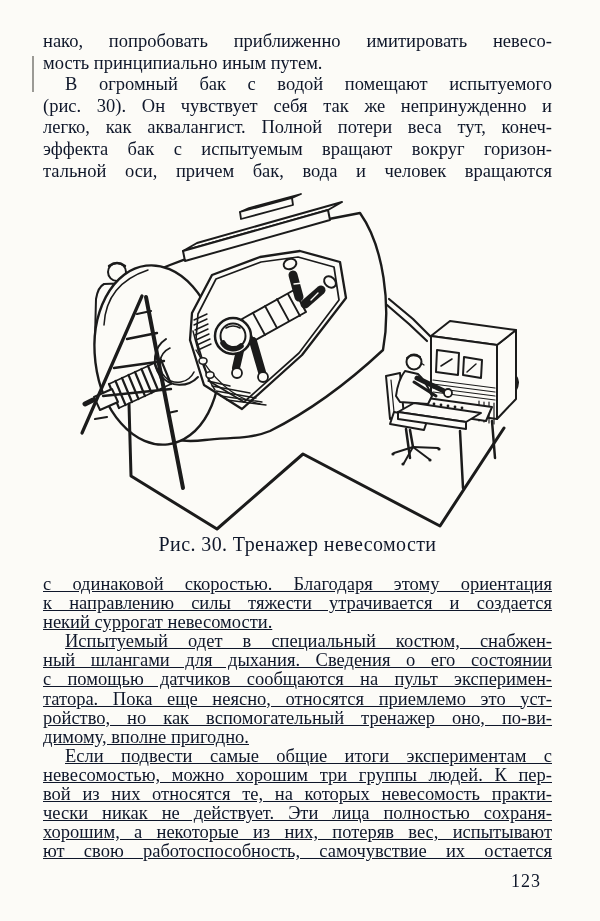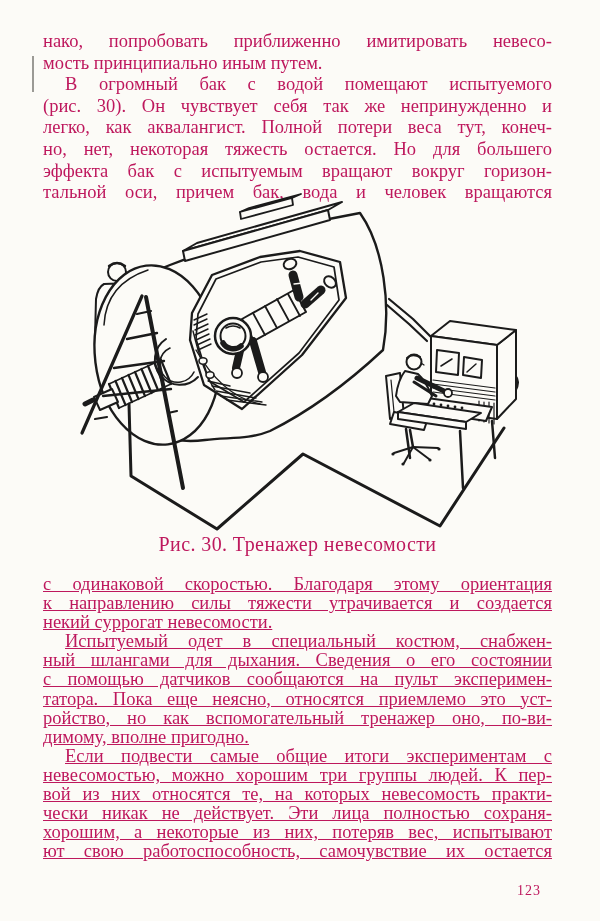--- a/index.html
+++ b/index.html
@@ -1,55 +1,54 @@
 <!DOCTYPE html>
 <html><head>
 <meta charset="utf-8">
 <style>
   html,body{margin:0;padding:0;background:#d8d5cd;}
   .page{
     position:relative;width:600px;height:921px;margin:0 auto;
-    background:#fcfbf7;color:#be185d;
+    background:#fcfbf7;color:#0f172a;
     font-family:"Liberation Serif","DejaVu Serif",serif;
     overflow:hidden;
   }
   .col{position:absolute;left:43px;width:509px;}
   .top-block{top:31px;font-size:18.5px;line-height:21.6px;}
   .bottom-block{top:575px;font-size:18.5px;line-height:19.1px;text-decoration:underline;}
   .ln{white-space:normal;}
   .ln.j{text-align:justify;text-align-last:justify;}
   .ln.ind{text-indent:22px;}
   .caption{
     position:absolute;left:43px;width:509px;top:533px;
     text-align:center;font-size:20px;letter-spacing:0.4px;
   }
   .pagenum{
     position:absolute;left:43px;width:498px;top:871px;
-    text-align:right;font-size:14px;letter-spacing:1px;margin-top:12px;
+    text-align:right;font-size:18px;letter-spacing:1px;
   }
   .figure-wrap{position:absolute;left:0;top:192px;width:600px;height:353px;}
   .scan-mark{
     position:absolute;left:32px;top:56px;width:2px;height:36px;
     background:#4a4a46;opacity:.55;
   }
 </style>
 </head>
 <body>
 
 <div class="page">
 
   <div class="scan-mark"></div>
 
   <div class="col top-block">
     <div class="ln j">нако, попробовать приближенно имитировать невесо-</div>
     <div class="ln">мость принципиально иным путем.</div>
     <div class="ln j ind">В огромный бак с водой помещают испытуемого</div>
     <div class="ln j">(рис. 30). Он чувствует себя так же непринужденно и</div>
     <div class="ln j">легко, как аквалангист. Полной потери веса тут, конеч-</div>
-    <div class="ln j">но, нет, некоторая тяжесть остается. Но для большего</div>
     <div class="ln j">эффекта бак с испытуемым вращают вокруг горизон-</div>
     <div class="ln j">тальной оси, причем бак, вода и человек вращаются</div>
   </div>
 
   <div class="figure-wrap">
   <svg width="600" height="353" viewBox="0 -8 600 353">
     <g stroke="#1b1b1b" fill="none" stroke-width="2" stroke-linecap="round" stroke-linejoin="round">
 
       <g>
         <path d="M 95,137 L 96,99 Q 98,87 104,84 L 131,83 Q 134,90 134,106 L 132,140" fill="#fcfbf7"></path>

